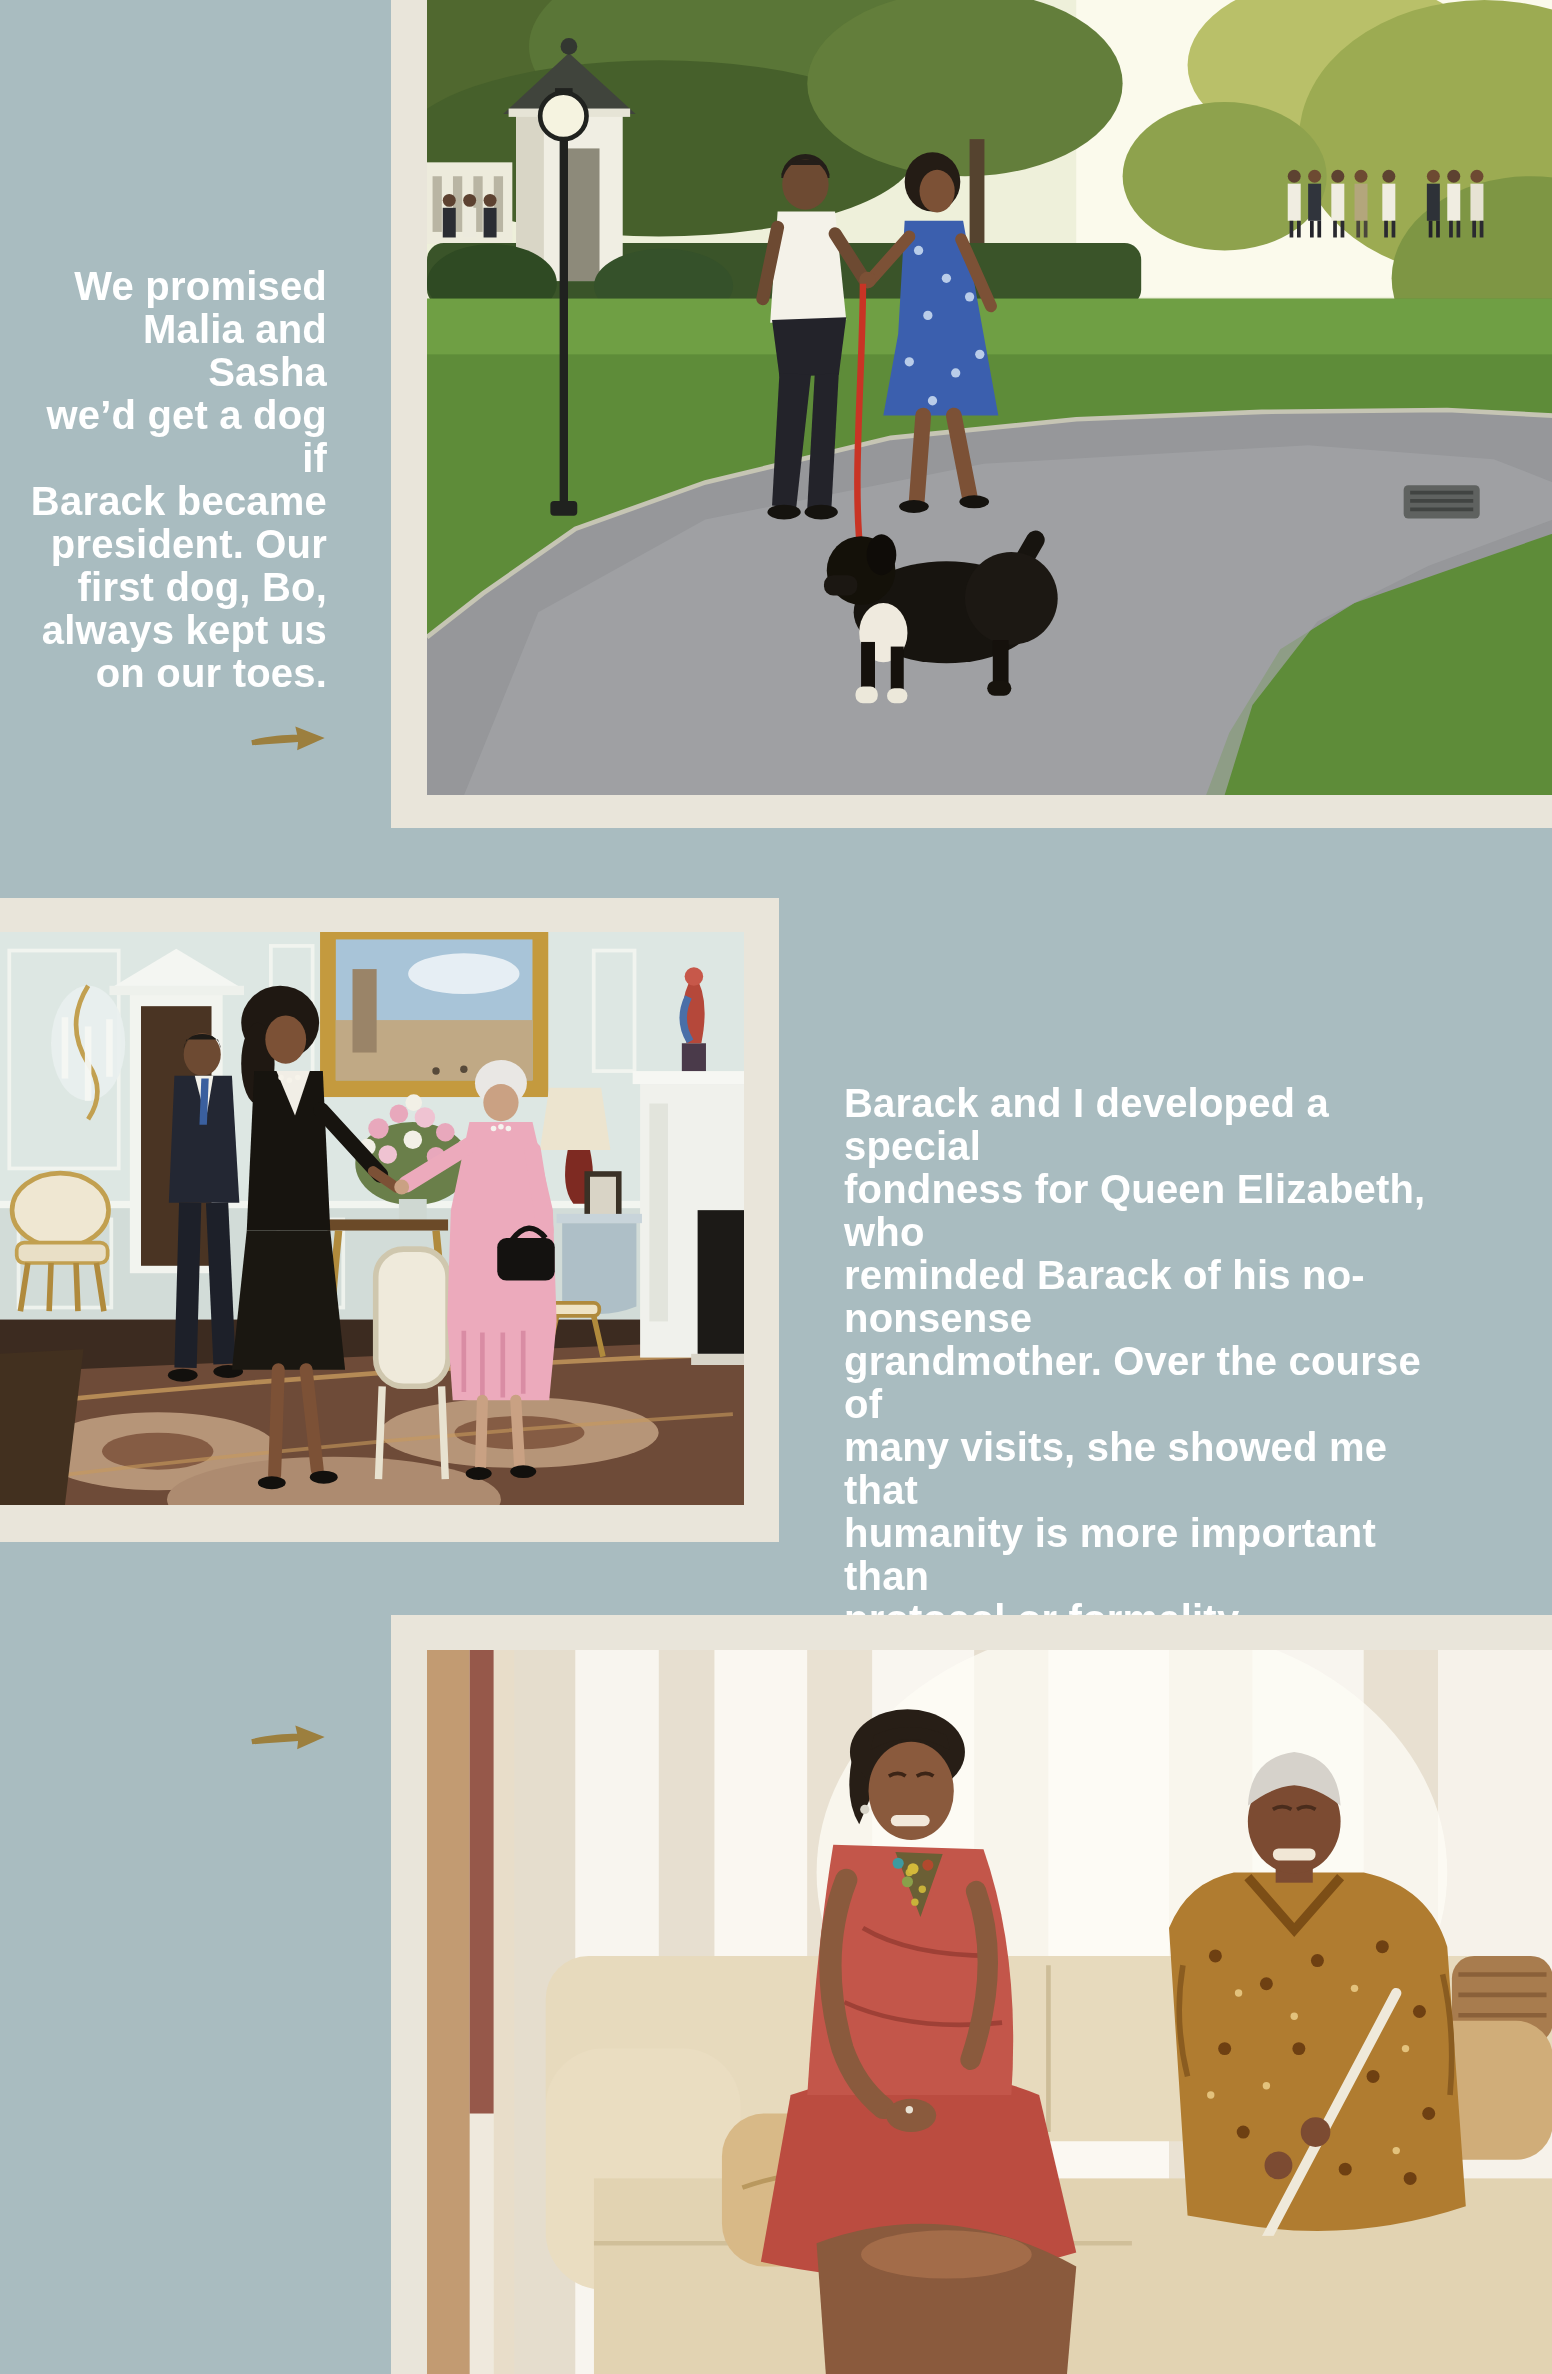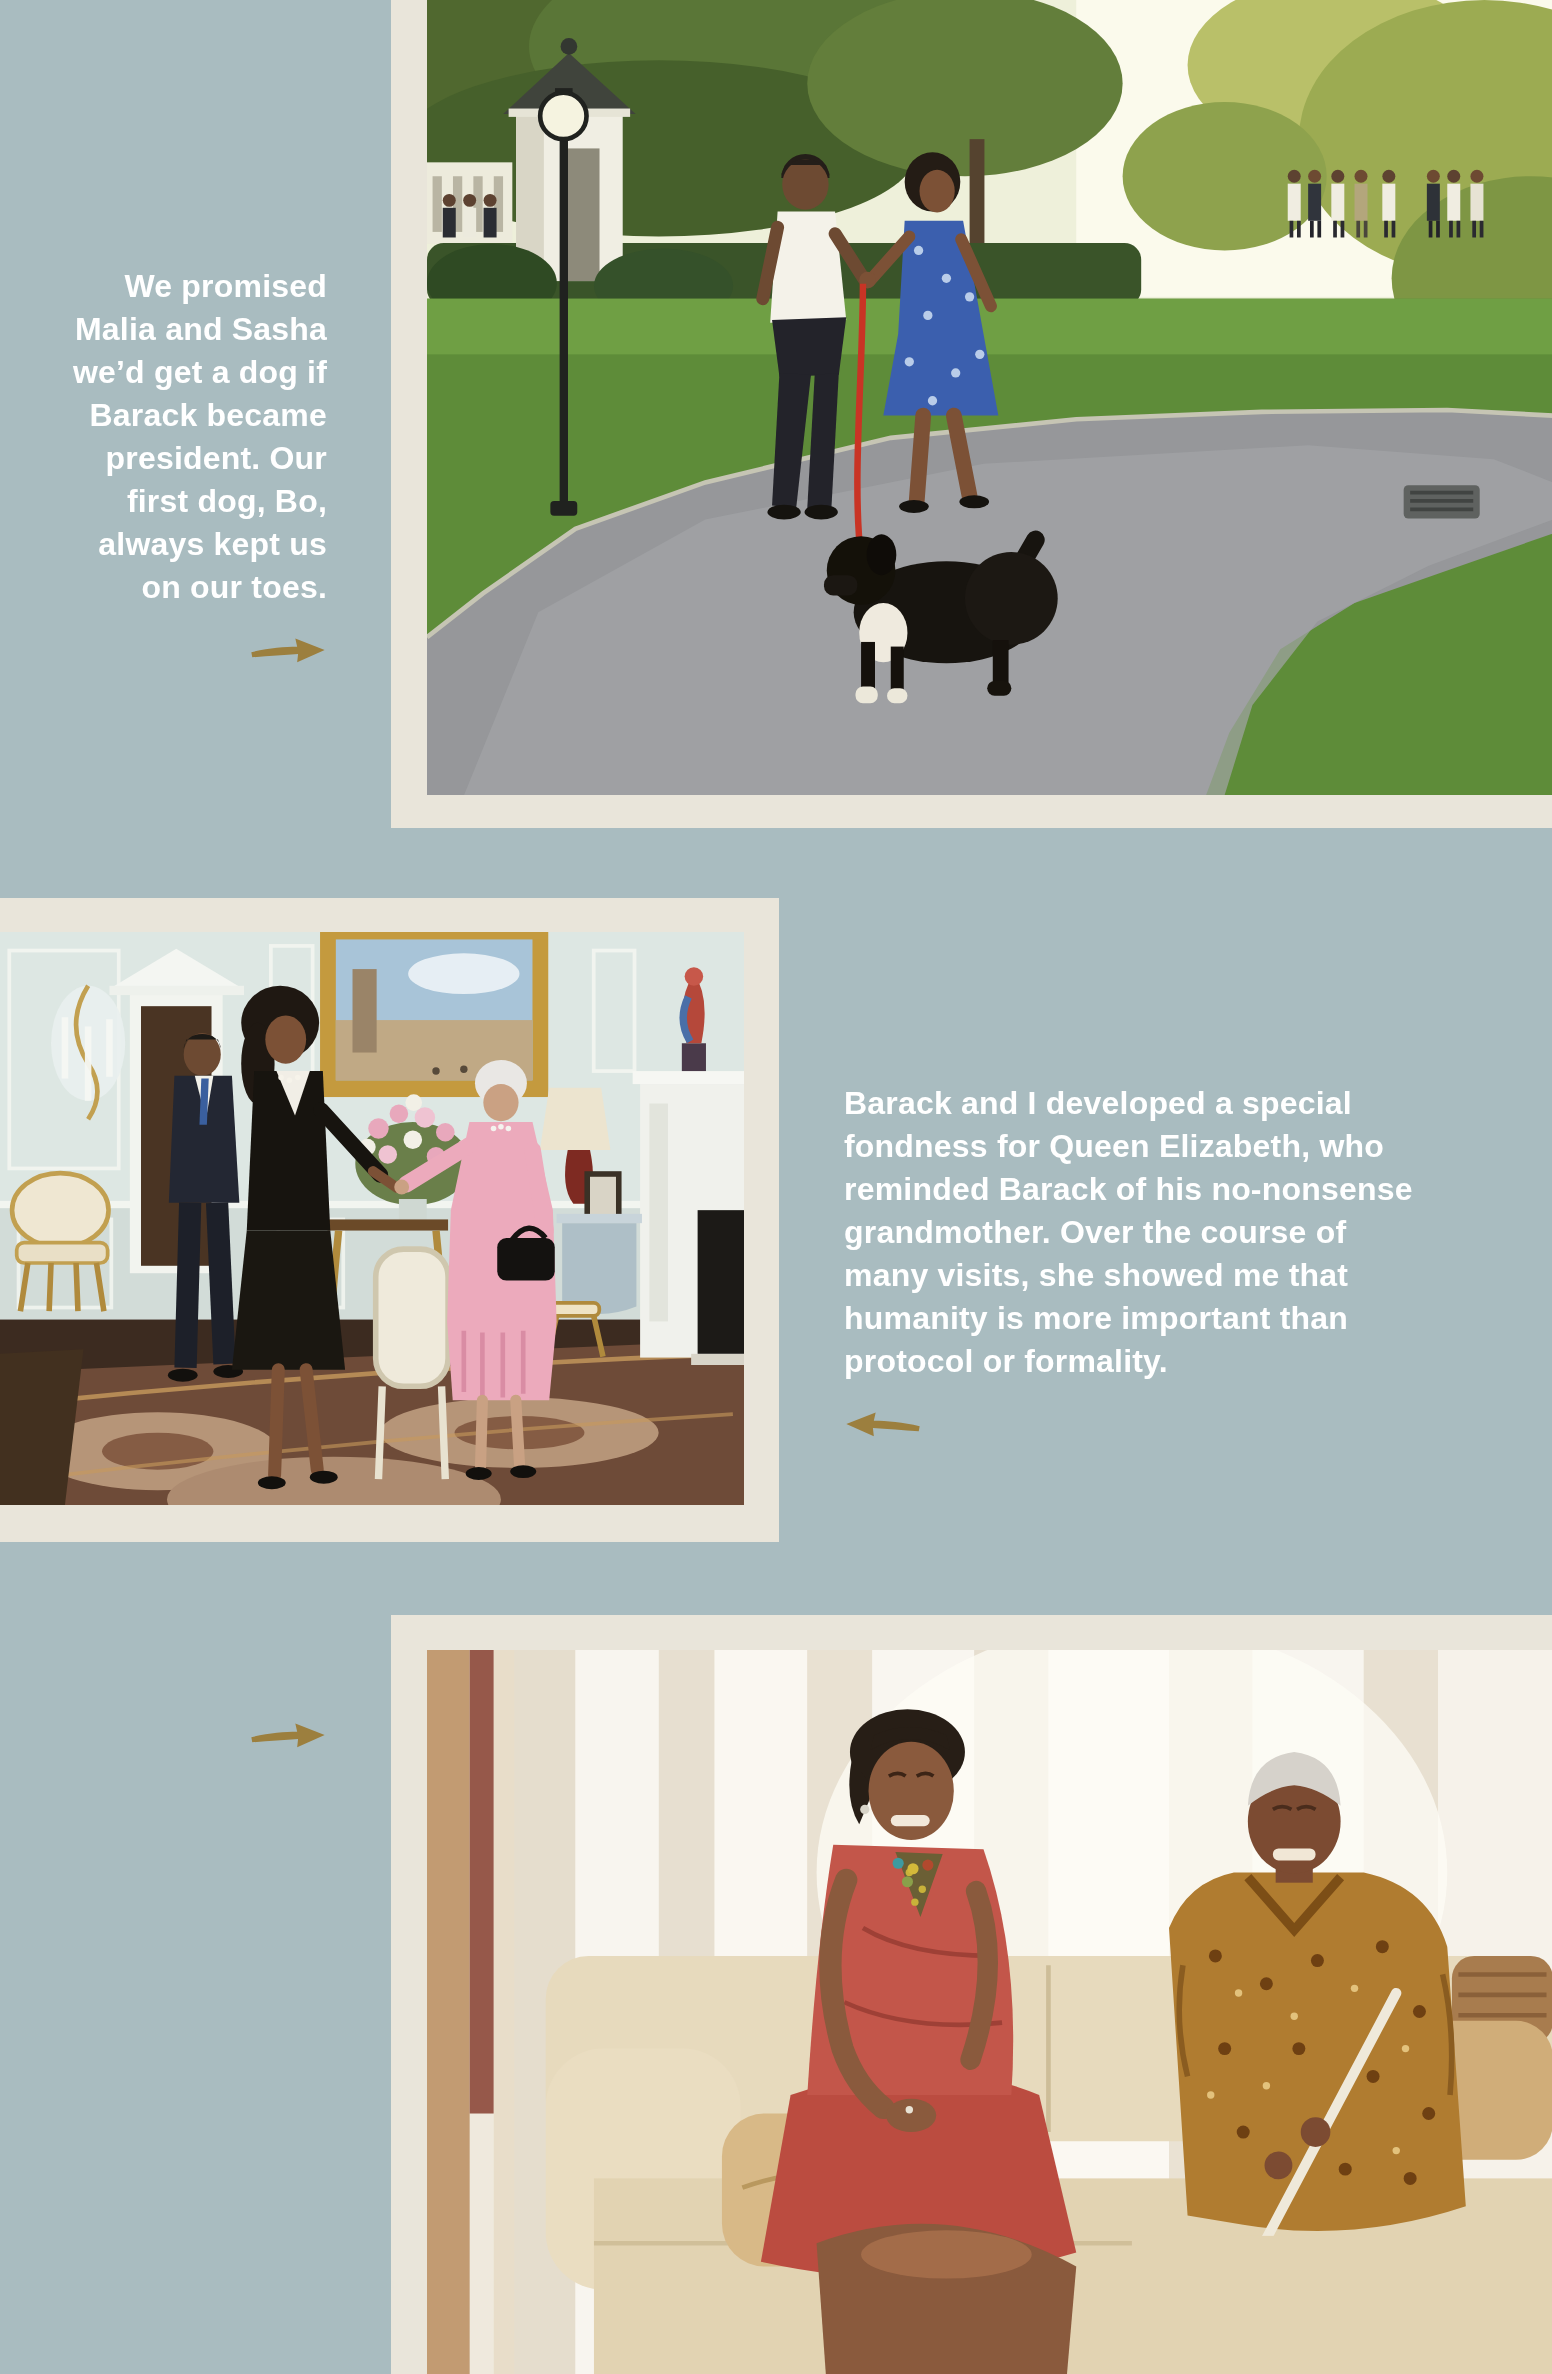--- a/index.html
+++ b/index.html
@@ -13,21 +13,21 @@
   body{
     position:relative;width:1553px;height:2375px;overflow:hidden;
     background:var(--bg);
     font-family:"Liberation Sans","DejaVu Sans",sans-serif;
   }
   .mat{position:absolute;background:var(--mat);}
   .photo{position:absolute;overflow:hidden;}
   .photo svg{display:block;width:100%;height:100%;}
   .caption{
     position:absolute;color:var(--ink);font-weight:700;
-    font-size:32px;line-height:43px;letter-spacing:0.2px;
+    font-size:40px;line-height:43px;letter-spacing:0.2px;
   }
   .caption p{margin:0;white-space:pre-line;}
   .cap-right{text-align:right;}
   .cap-left{text-align:left;}
   .arrow{margin-top:24px;}
   .arrow svg{display:inline-block;}
   .arrow path{fill:var(--arrow);}
 </style>
 </head>
 <body>

